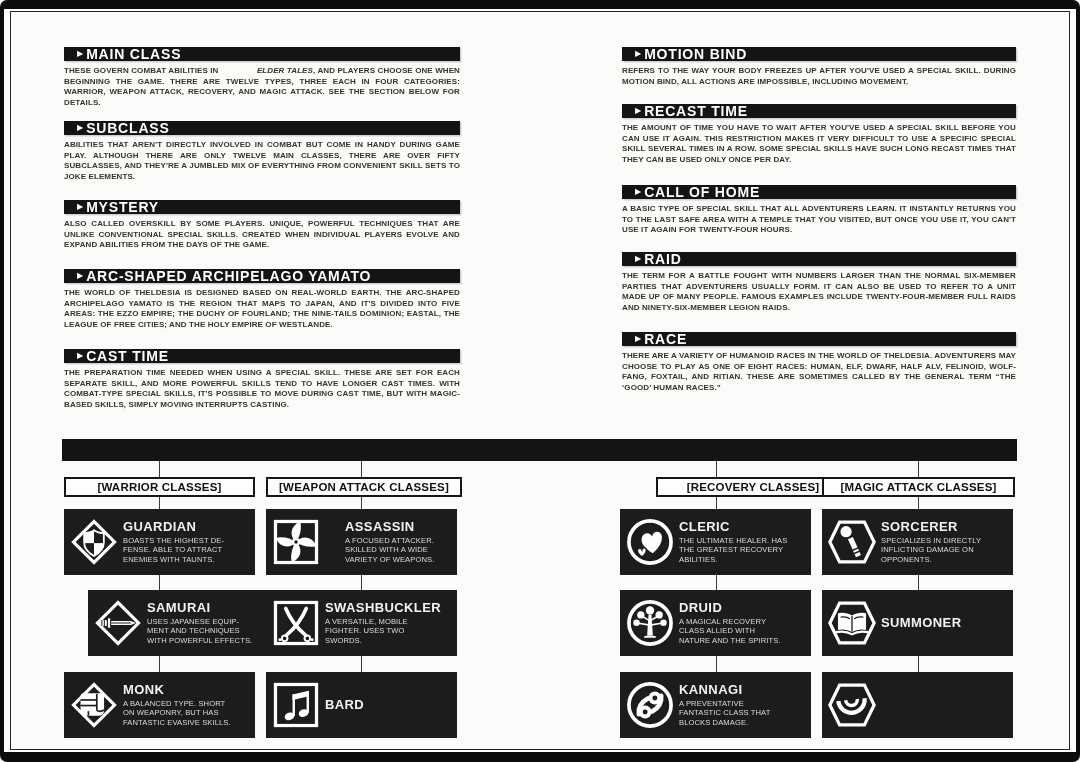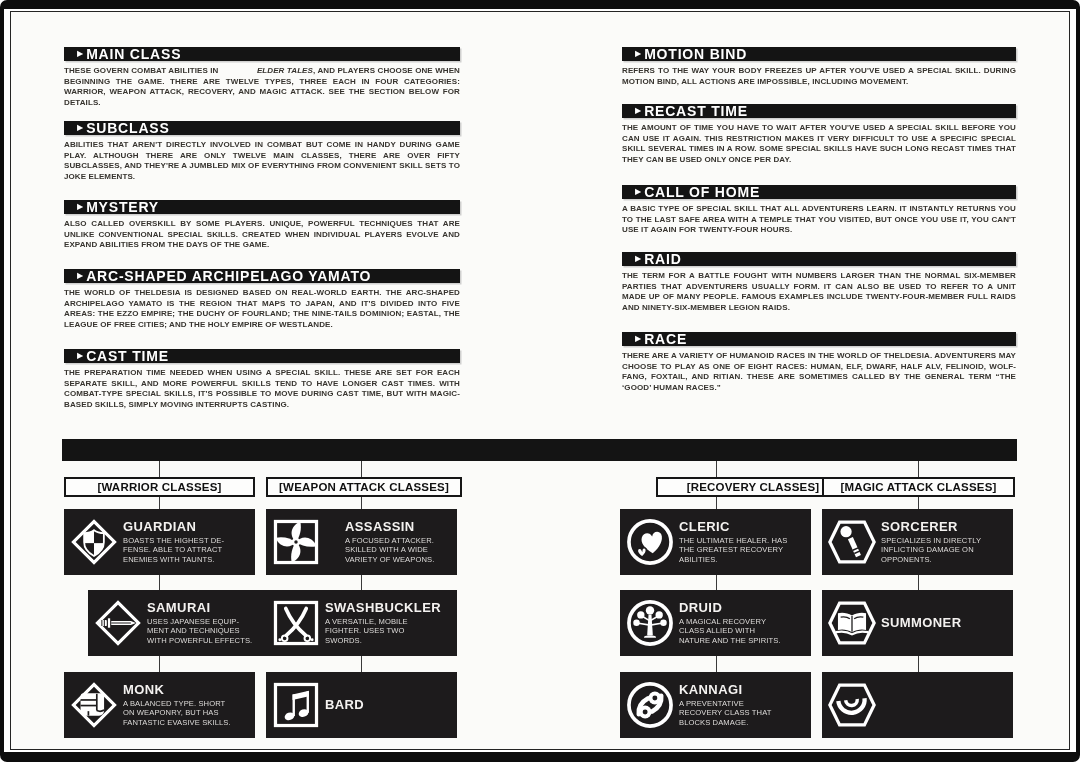--- a/index.html
+++ b/index.html
@@ -342,21 +342,21 @@
       <circle cx="29.5" cy="18.5" r="6" fill="#fff"></circle>
       <circle cx="29.5" cy="18.5" r="2.3" fill="#1d1b1c"></circle>
       <path d="M14.7 33.5 C 14 26.5, 17.5 22, 23 19" fill="none" stroke="#fff" stroke-width="4.4" stroke-linecap="round"></path>
       <circle cx="20.5" cy="31.5" r="6" fill="#fff"></circle>
       <circle cx="20.5" cy="31.5" r="2.3" fill="#1d1b1c"></circle>
     </svg>
   </div>
   <div class="card-text">
     <div class="card-title">KANNAGI</div>
     <div class="card-desc">A PREVENTATIVE
-RECOVERY CLASS THAT
+FANTASTIC CLASS THAT
 BLOCKS DAMAGE.</div>
   </div>
 </div>
 
 <div class="card" style="left:822px;top:509px;">
   <div class="icon-wrap">
     <svg width="54" height="54" viewBox="0 0 50 50">
       <polygon points="13.5,6.5 36.5,6.5 45.5,25 36.5,43.5 13.5,43.5 4.5,25" fill="none" stroke="#fff" stroke-width="3"></polygon>
       <line x1="23.5" y1="21.5" x2="31" y2="38" stroke="#fff" stroke-width="5"></line>
       <circle cx="19.5" cy="15.5" r="5.2" fill="#fff"></circle>

